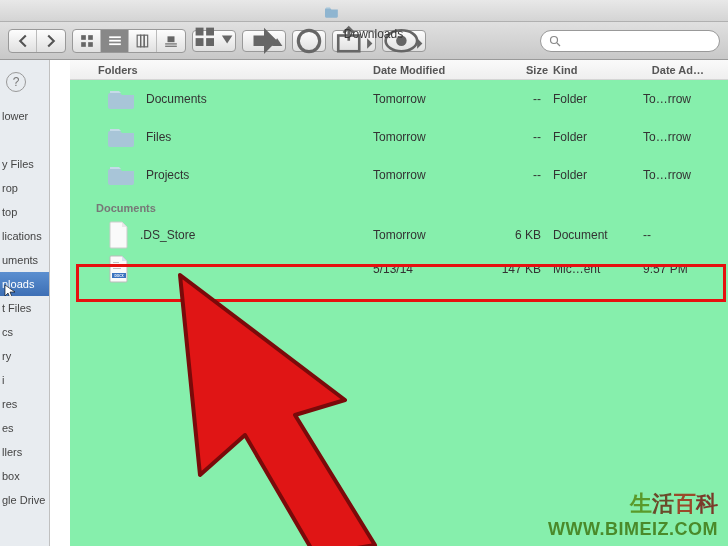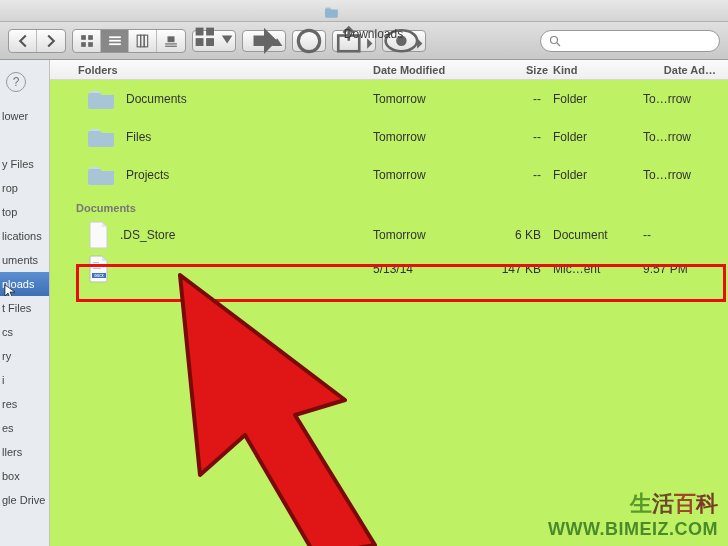--- a/index.html
+++ b/index.html
@@ -27,27 +27,27 @@
     .main { display: flex; height: calc(546px - 22px - 38px); }
     
     
     .sidebar { width: 50px; background: #e8ecf0; border-right: 1px solid #c0c0c0; padding-top: 8px; }
     .side-help { width: 20px; height: 20px; border: 1.5px solid #999; border-radius: 50%; display: flex; align-items: center; justify-content: center; margin: 4px 0 12px 6px; font-size: 12px; color: #777; }
     .side-item { height: 24px; display: flex; align-items: center; font-size: 11px; color: #444; padding-left: 2px; white-space: nowrap; overflow: hidden; cursor: pointer; }
     .side-item.sel { background: linear-gradient(#5b8fd0, #3d6fb5); color: #fff; position: relative; }
     .side-cursor { position: absolute; left: 4px; top: 12px; }
     
     
-    .content { flex: 1; background: #bef264; overflow: hidden; }
+    .content { flex: 1; background: #86efac; overflow: hidden; margin-left: 20px; }
     .col-header { height: 20px; background: linear-gradient(#fafafa, #efefef); border-bottom: 1px solid #d5d5d5; display: flex; align-items: center; font-size: 11px; font-weight: 600; color: #555; }
     .col-name { padding-left: 28px; flex: 1; }
     .col-date { width: 110px; }
     .col-size { width: 70px; text-align: right; padding-right: 5px; }
     .col-kind { width: 90px; }
-    .col-added { width: 85px; padding-right: 12px; text-align: right; }
+    .col-added { width: 85px; padding-right: 24px; text-align: right; }
     
     .section-label { padding: 8px 0 4px 26px; font-size: 11px; font-weight: 700; color: #777; }
     
     .row { height: 38px; display: flex; align-items: center; font-size: 12px; color: #333; }
     .row-name { display: flex; align-items: center; flex: 1; padding-left: 38px; gap: 10px; }
     .row-date { width: 110px; }
     .row-size { width: 70px; text-align: right; padding-right: 12px; }
     .row-kind { width: 90px; }
     .row-added { width: 85px; padding-right: 8px; }
     

